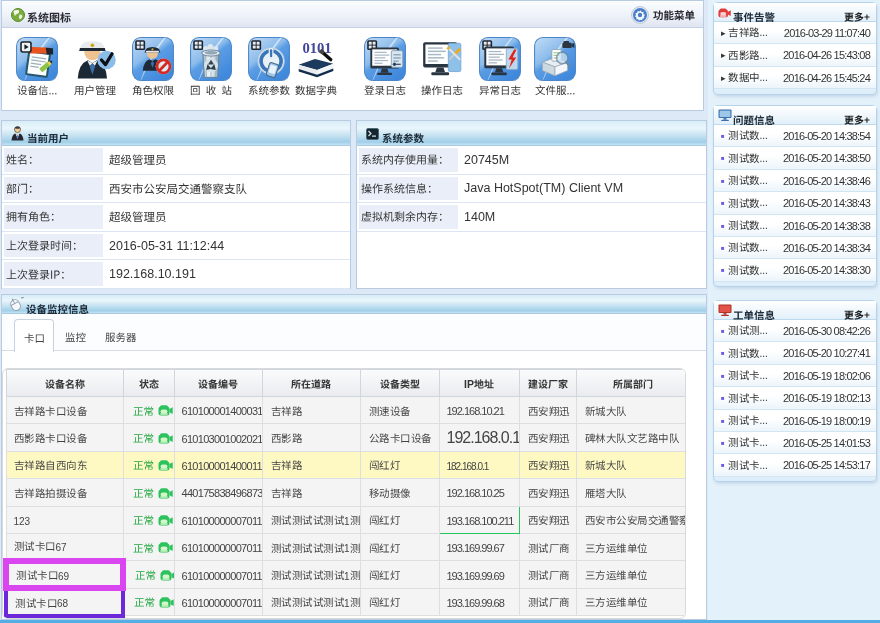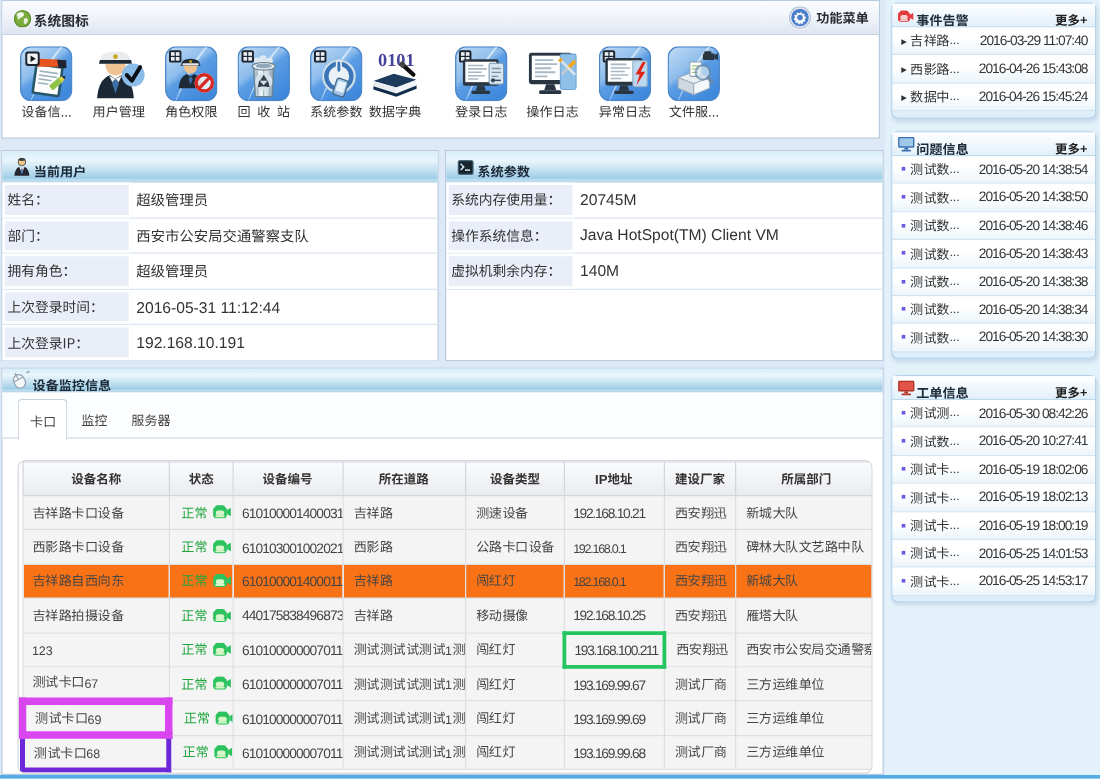--- a/index.html
+++ b/index.html
@@ -592,21 +592,21 @@
       <div style="position:absolute;left:63px;top:13px"><svg style="vertical-align:middle;" width="21.0" height="10.5" viewBox="0 -880 2000 1000" fill="#444">
           <use href="#g101" x="0"></use>
           <use href="#g102" x="1000"></use>
         </svg></div>
       <div style="position:absolute;left:103px;top:13px"><svg style="vertical-align:middle;" width="31.5" height="10.5" viewBox="0 -880 3000 1000" fill="#444">
           <use href="#g40" x="0"></use>
           <use href="#g103" x="1000"></use>
           <use href="#g104" x="2000"></use>
         </svg></div>
     </div>
-    <div style="position:absolute;left:12px;top:73px;width:684px;border-radius:6px;overflow:hidden;border:1px solid #d8d9db">
+    <div style="position:absolute;left:0;top:73px;width:684px;border-radius:6px;overflow:hidden;border:1px solid #d8d9db">
       <table style="width:682px">
         <colgroup>
           <col style="width:117px">
           <col style="width:51px">
           <col style="width:88px">
           <col style="width:98px">
           <col style="width:79px">
           <col style="width:80px">
           <col style="width:57px">
           <col style="width:114px">
@@ -761,21 +761,21 @@
                 <use href="#g127" x="0"></use>
               </svg><svg style="vertical-align:middle;" width="10.5" height="10.5" viewBox="0 -880 1000 1000" fill="#444">
                 <use href="#g99" x="0"></use>
               </svg><svg style="vertical-align:middle;" width="10.5" height="10.5" viewBox="0 -880 1000 1000" fill="#444">
                 <use href="#g100" x="0"></use>
               </svg><svg style="vertical-align:middle;" width="10.5" height="10.5" viewBox="0 -880 1000 1000" fill="#444">
                 <use href="#g8" x="0"></use>
               </svg><svg style="vertical-align:middle;" width="10.5" height="10.5" viewBox="0 -880 1000 1000" fill="#444">
                 <use href="#g9" x="0"></use>
               </svg></td>
-            <td style="border:1px solid #dddee1;padding-left:7px"><span style="font-size:10px;letter-spacing:-1px;color:#444">192.168.0.1</span></td>
+            <td style="border:1px solid #dddee1;padding-left:7px"><span style="font-size:16px;letter-spacing:-1px;color:#444">192.168.0.1</span></td>
             <td style="border:1px solid #dddee1;padding-left:8px"><svg style="vertical-align:middle;" width="10.5" height="10.5" viewBox="0 -880 1000 1000" fill="#444">
                 <use href="#g53" x="0"></use>
               </svg><svg style="vertical-align:middle;" width="10.5" height="10.5" viewBox="0 -880 1000 1000" fill="#444">
                 <use href="#g54" x="0"></use>
               </svg><svg style="vertical-align:middle;" width="10.5" height="10.5" viewBox="0 -880 1000 1000" fill="#444">
                 <use href="#g131" x="0"></use>
               </svg><svg style="vertical-align:middle;" width="10.5" height="10.5" viewBox="0 -880 1000 1000" fill="#444">
                 <use href="#g132" x="0"></use>
               </svg></td>
             <td style="border:1px solid #dddee1;padding-left:8px"><svg style="vertical-align:middle;" width="10.5" height="10.5" viewBox="0 -880 1000 1000" fill="#444">
@@ -791,21 +791,21 @@
               </svg><svg style="vertical-align:middle;" width="10.5" height="10.5" viewBox="0 -880 1000 1000" fill="#444">
                 <use href="#g139" x="0"></use>
               </svg><svg style="vertical-align:middle;" width="10.5" height="10.5" viewBox="0 -880 1000 1000" fill="#444">
                 <use href="#g127" x="0"></use>
               </svg><svg style="vertical-align:middle;" width="10.5" height="10.5" viewBox="0 -880 1000 1000" fill="#444">
                 <use href="#g140" x="0"></use>
               </svg><svg style="vertical-align:middle;" width="10.5" height="10.5" viewBox="0 -880 1000 1000" fill="#444">
                 <use href="#g63" x="0"></use>
               </svg></td>
           </tr>
-          <tr style="height:27.4px;background:#f97316">
+          <tr style="height:27.4px;background:#fef9c3">
             <td style="border:1px solid #dddee1;padding-left:7px"><svg style="vertical-align:middle;" width="10.5" height="10.5" viewBox="0 -880 1000 1000" fill="#444">
                 <use href="#g125" x="0"></use>
               </svg><svg style="vertical-align:middle;" width="10.5" height="10.5" viewBox="0 -880 1000 1000" fill="#444">
                 <use href="#g126" x="0"></use>
               </svg><svg style="vertical-align:middle;" width="10.5" height="10.5" viewBox="0 -880 1000 1000" fill="#444">
                 <use href="#g127" x="0"></use>
               </svg><svg style="vertical-align:middle;" width="10.5" height="10.5" viewBox="0 -880 1000 1000" fill="#444">
                 <use href="#g141" x="0"></use>
               </svg><svg style="vertical-align:middle;" width="10.5" height="10.5" viewBox="0 -880 1000 1000" fill="#444">
                 <use href="#g53" x="0"></use>
@@ -952,21 +952,21 @@
               </svg><span style="font-size:10px;color:#444">1</span><svg style="vertical-align:middle;" width="10.5" height="10.5" viewBox="0 -880 1000 1000" fill="#444">
                 <use href="#g129" x="0"></use>
               </svg></td>
             <td style="border:1px solid #dddee1;padding-left:8px"><svg style="vertical-align:middle;" width="10.5" height="10.5" viewBox="0 -880 1000 1000" fill="#444">
                 <use href="#g144" x="0"></use>
               </svg><svg style="vertical-align:middle;" width="10.5" height="10.5" viewBox="0 -880 1000 1000" fill="#444">
                 <use href="#g145" x="0"></use>
               </svg><svg style="vertical-align:middle;" width="10.5" height="10.5" viewBox="0 -880 1000 1000" fill="#444">
                 <use href="#g146" x="0"></use>
               </svg></td>
-            <td style="border:3px solid #22c55e;padding-left:7px"><span style="font-size:11px;letter-spacing:-1px;color:#444">193.168.100.211</span></td>
+            <td style="border:1px solid #22c55e;padding-left:7px"><span style="font-size:11px;letter-spacing:-1px;color:#444">193.168.100.211</span></td>
             <td style="border:1px solid #dddee1;padding-left:8px"><svg style="vertical-align:middle;" width="10.5" height="10.5" viewBox="0 -880 1000 1000" fill="#444">
                 <use href="#g53" x="0"></use>
               </svg><svg style="vertical-align:middle;" width="10.5" height="10.5" viewBox="0 -880 1000 1000" fill="#444">
                 <use href="#g54" x="0"></use>
               </svg><svg style="vertical-align:middle;" width="10.5" height="10.5" viewBox="0 -880 1000 1000" fill="#444">
                 <use href="#g131" x="0"></use>
               </svg><svg style="vertical-align:middle;" width="10.5" height="10.5" viewBox="0 -880 1000 1000" fill="#444">
                 <use href="#g132" x="0"></use>
               </svg></td>
             <td style="border:1px solid #dddee1;padding-left:8px"><svg style="vertical-align:middle;" width="10.5" height="10.5" viewBox="0 -880 1000 1000" fill="#444">

